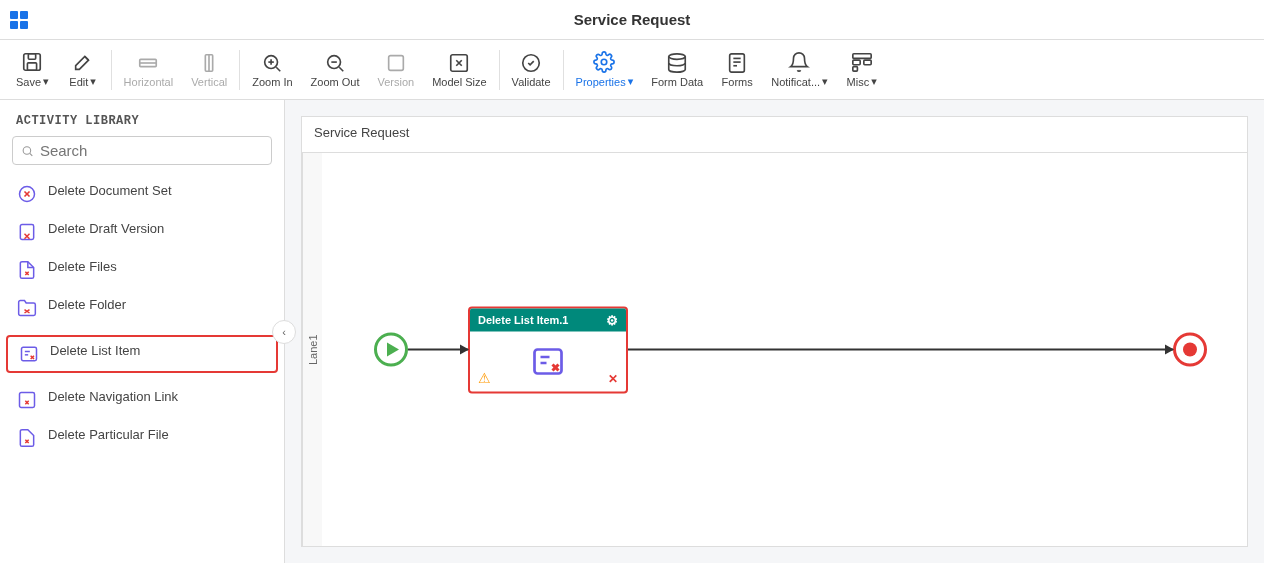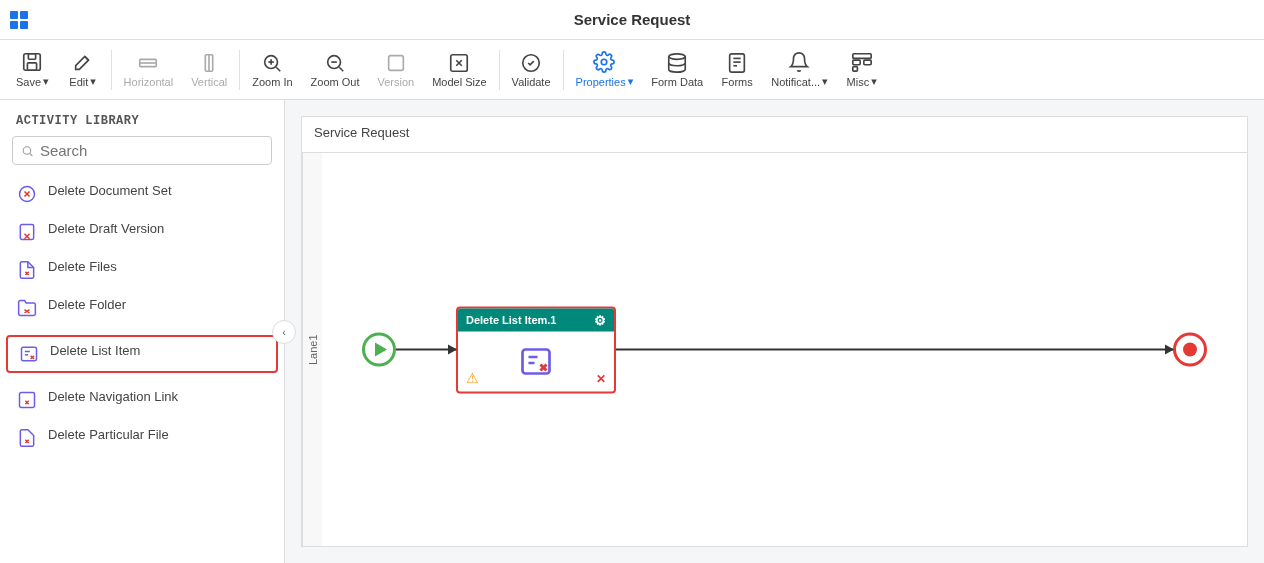--- a/index.html
+++ b/index.html
@@ -211,21 +211,21 @@
     .lane-content {
       flex: 1;
       height: 100%;
       position: relative;
     }
 
     
     .flow-container {
       position: absolute;
       top: 50%;
-      left: 0;
+      left: 12px;
       right: 0;
       transform: translateY(-50%);
       display: flex;
       align-items: center;
       padding: 0 40px;
     }
     .start-event {
       width: 34px;
       height: 34px;
       border-radius: 50%;

